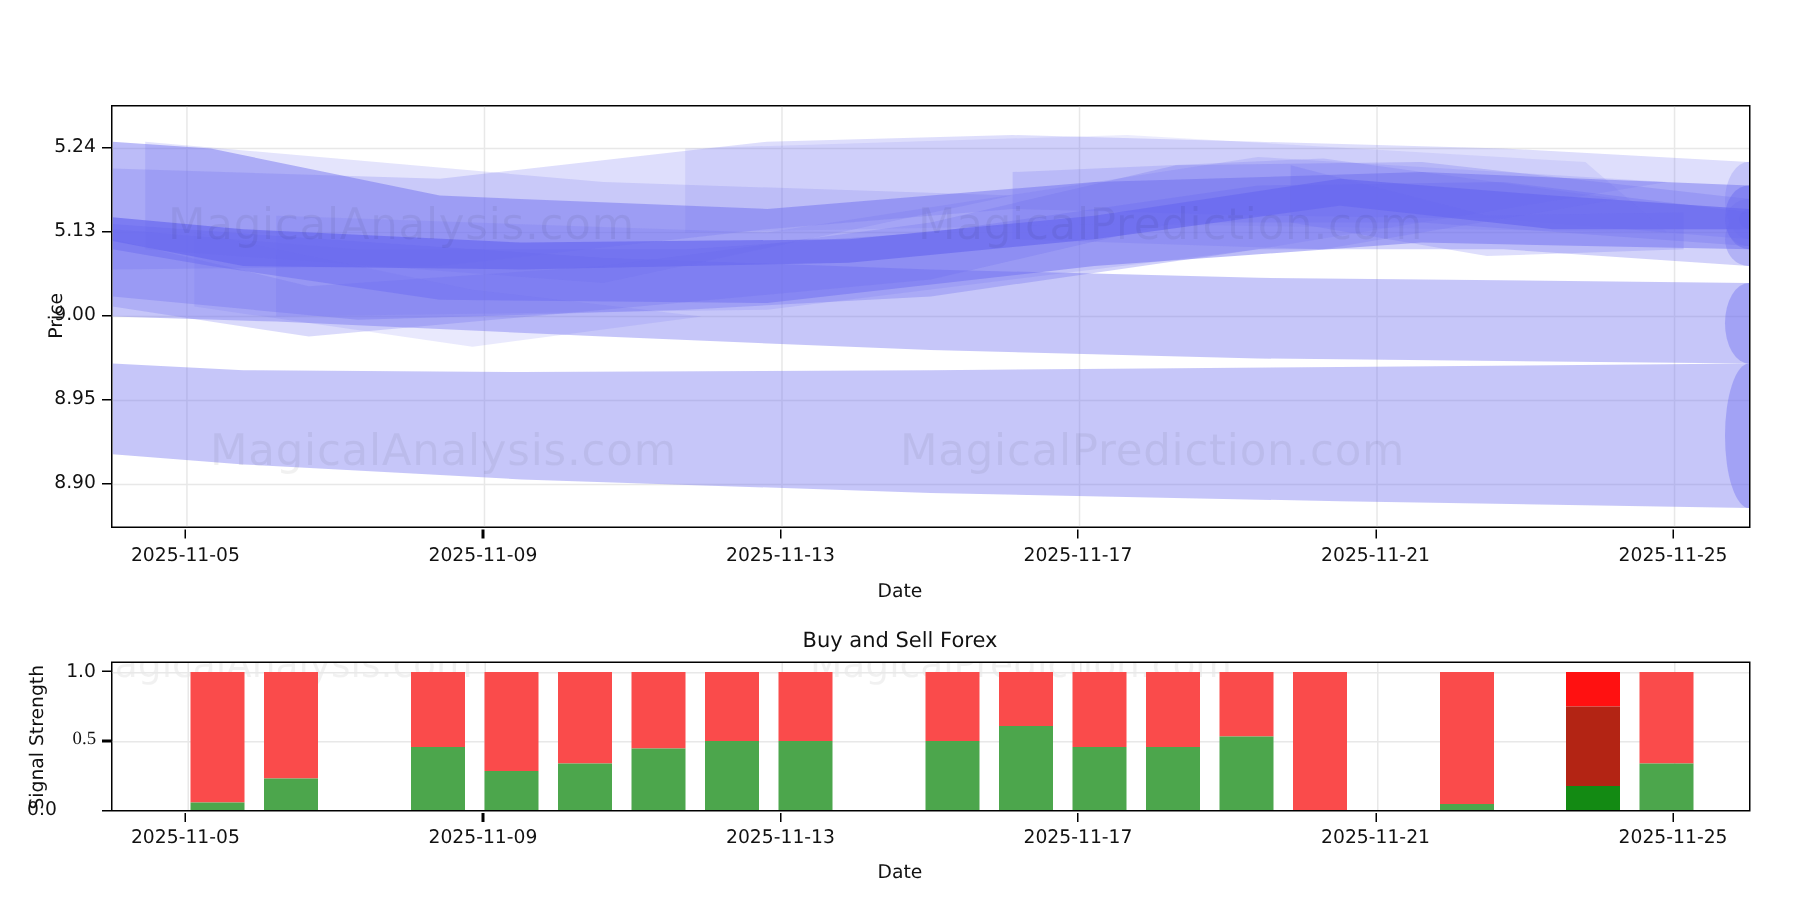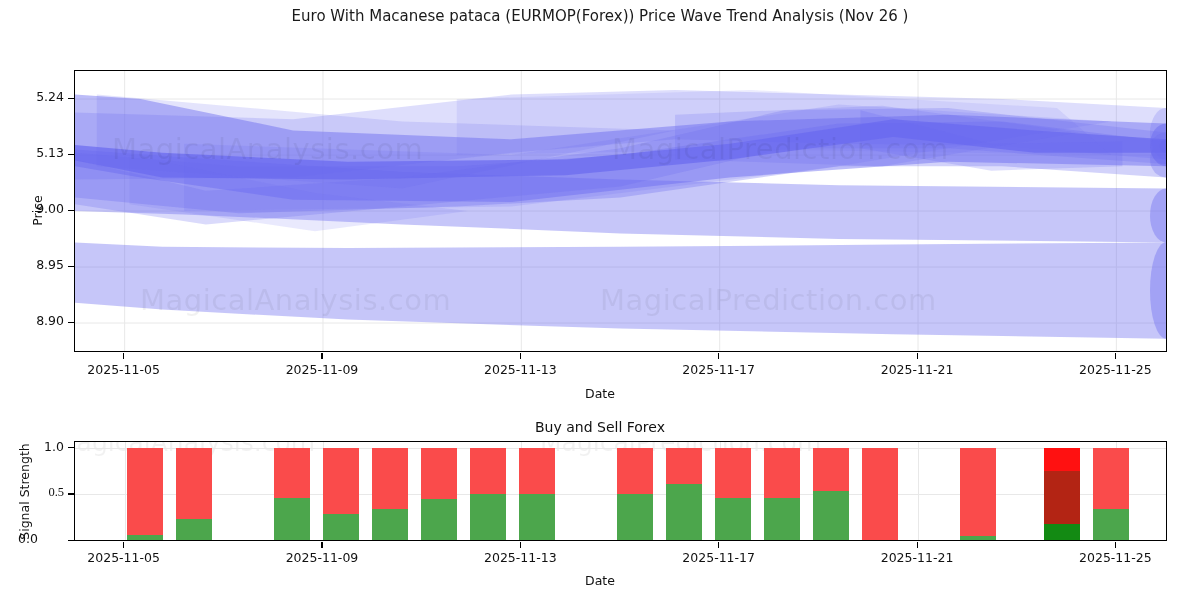--- a/index.html
+++ b/index.html
@@ -27,21 +27,20 @@
   svg{display:block;}
 
   .bar{position:absolute;box-sizing:border-box;}
 </style>
 </head>
 <body>
 
 <div class="page">
 
   <div class="title-block">
-    <div class="title-line">Euro With Macanese pataca (EURMOP(Forex)) Price Wave Trend Analysis (Nov 26 )</div>
   </div>
 
   <div class="frame" id="topFrame" style="left:74px;top:70px;width:1093px;height:282px;">
     <svg id="topSvg" width="1091" height="280" viewBox="0 0 1091 280">
         <line x1="0" x2="1091" y1="251.9999999999996" y2="251.9999999999996" stroke="#E8E8E8" stroke-width="1"></line>
         <line x1="0" x2="1091" y1="196.0000000000008" y2="196.0000000000008" stroke="#E8E8E8" stroke-width="1"></line>
         <line x1="0" x2="1091" y1="140" y2="140" stroke="#E8E8E8" stroke-width="1"></line>
         <line x1="0" x2="1091" y1="83.9999999999992" y2="83.9999999999992" stroke="#E8E8E8" stroke-width="1"></line>
         <line x1="0" x2="1091" y1="28.000000000000398" y2="28.000000000000398" stroke="#E8E8E8" stroke-width="1"></line>
         <line x1="49.640499999999996" x2="49.640499999999996" y1="0" y2="280" stroke="#E8E8E8" stroke-width="1"></line>

